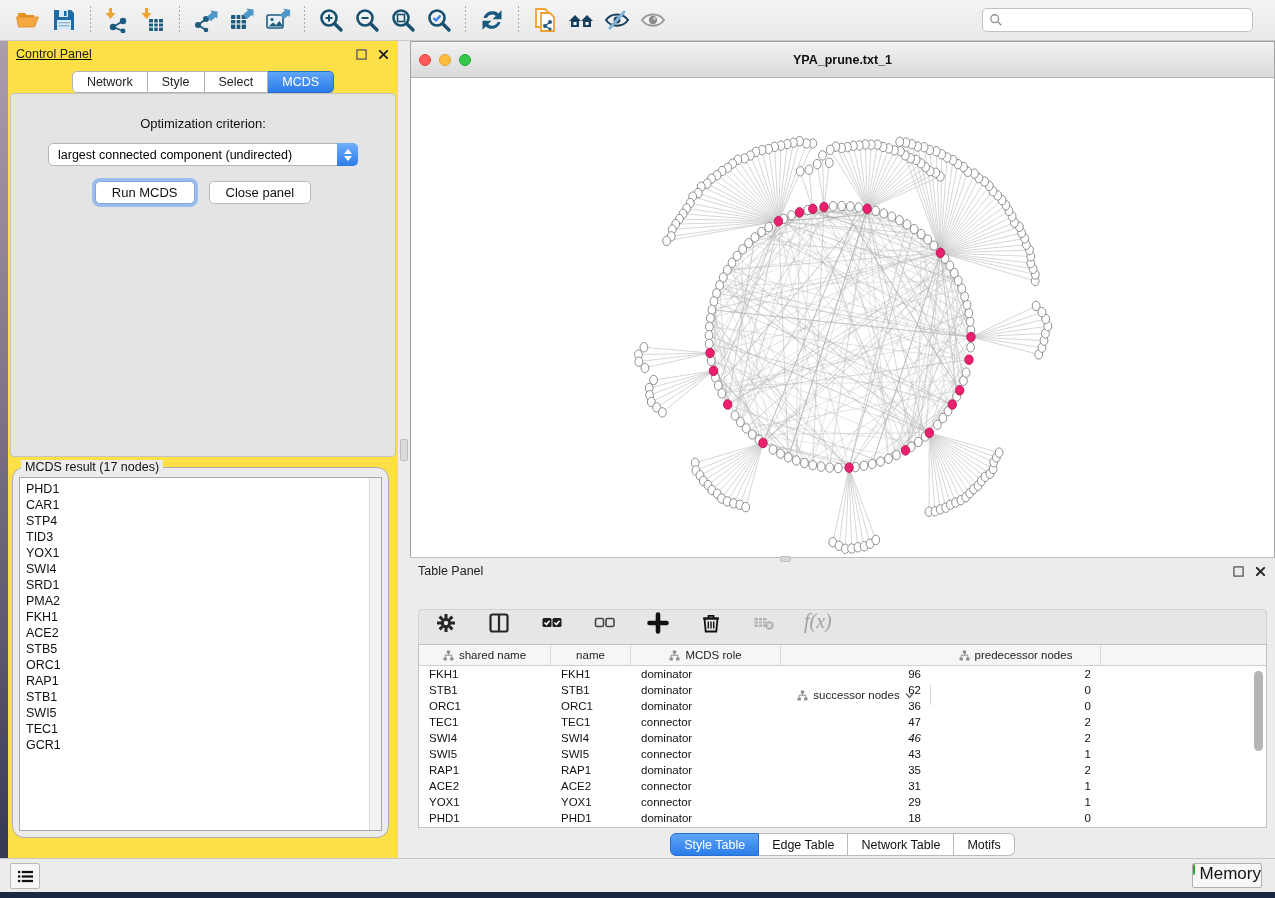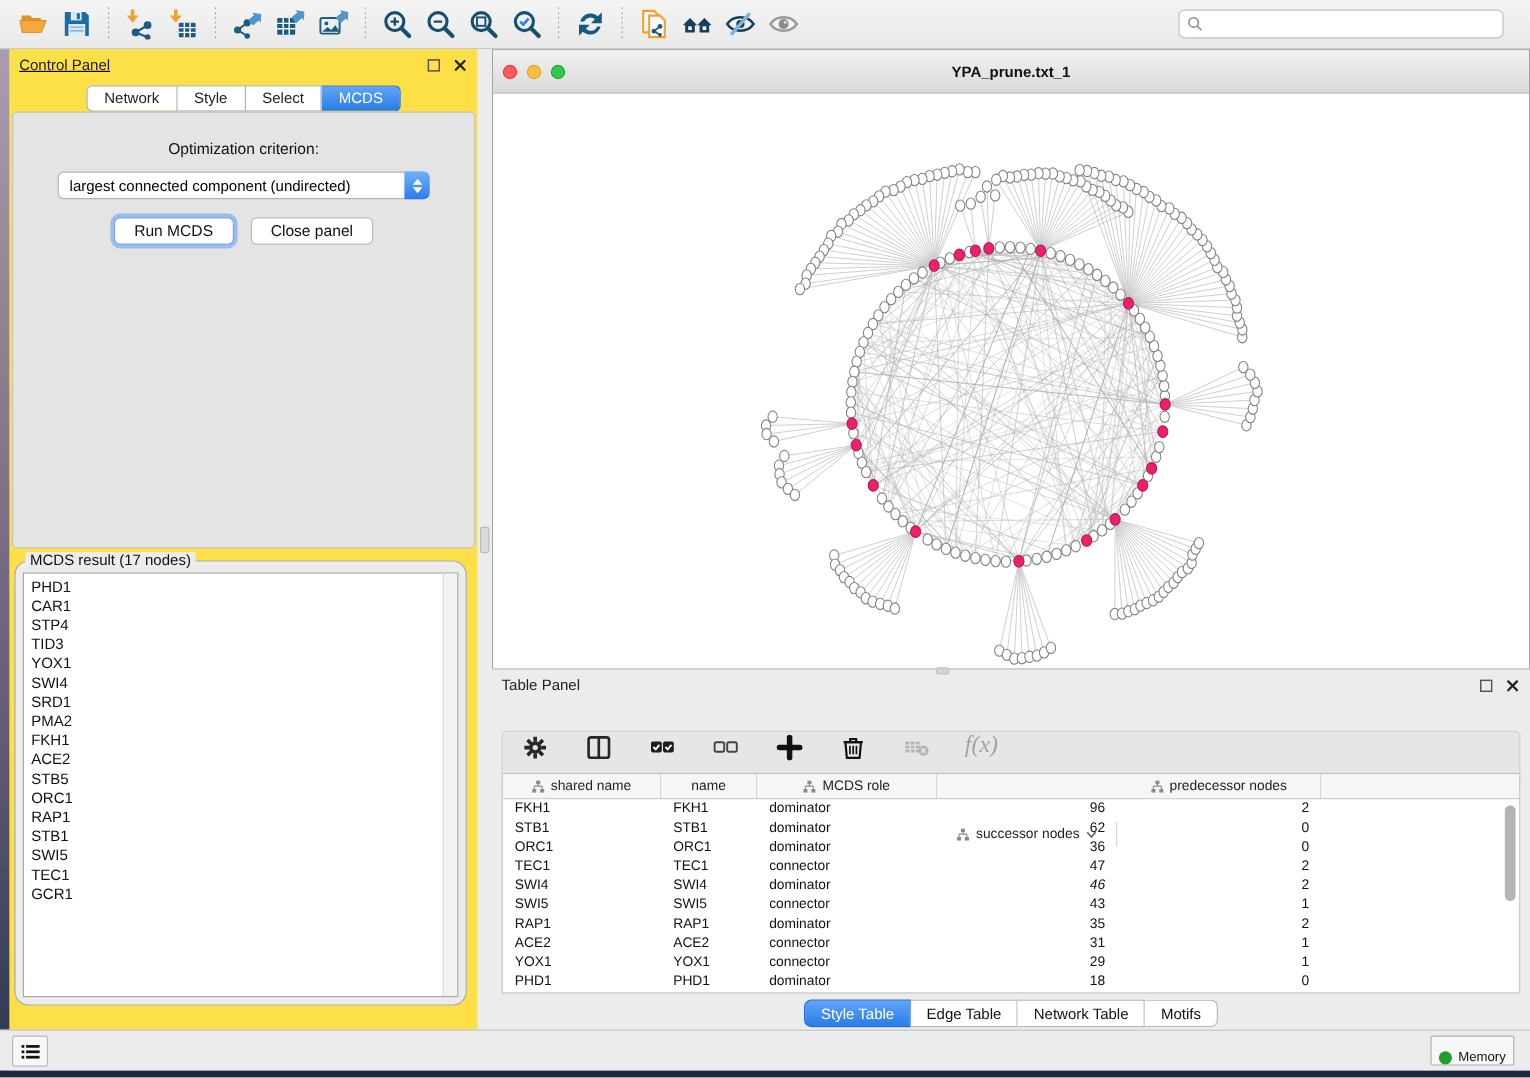--- a/index.html
+++ b/index.html
@@ -96,21 +96,21 @@
     display:flex; align-items:center; color:#111; cursor:pointer; }
   .tp-tab:first-child { border-left:1px solid #b9b9b9; border-radius:6px 0 0 6px; }
   .tp-tab:last-child { border-radius:0 6px 6px 0; }
   .tp-tab.active { background:linear-gradient(#5fa5f9,#2a7ce9); border-color:#2a6fd0; color:#fff; }
 
   
   #status-bar { position:absolute; left:0; top:858px; width:1275px; height:34px; background:#ececec; border-top:1px solid #c6c6c6; }
   #list-btn { position:absolute; left:10px; top:4px; width:30px; height:26px; background:#f7f7f7; border:1px solid #b9b9b9; border-radius:2px;
     display:flex; align-items:center; justify-content:center; cursor:pointer; }
   #memory-btn { position:absolute; right:13px; top:4px; width:70px; height:25px; background:#f7f7f7; border:1px solid #b0b0b0; border-radius:2px;
-    display:flex; align-items:flex-end; justify-content:center; gap:5px; font-size:11px; color:#111; cursor:pointer; }
+    display:flex; align-items:flex-start; justify-content:center; gap:5px; font-size:17px; color:#111; cursor:pointer; }
   #memory-btn .dot { width:11px; height:11px; border-radius:50%; background:#1f9e2c; }
 </style>
 </head>
 <body>
 
 <div id="screen">
 
   <div id="toolbar">
     <button class="tb">
       <svg viewBox="0 0 26 26">

